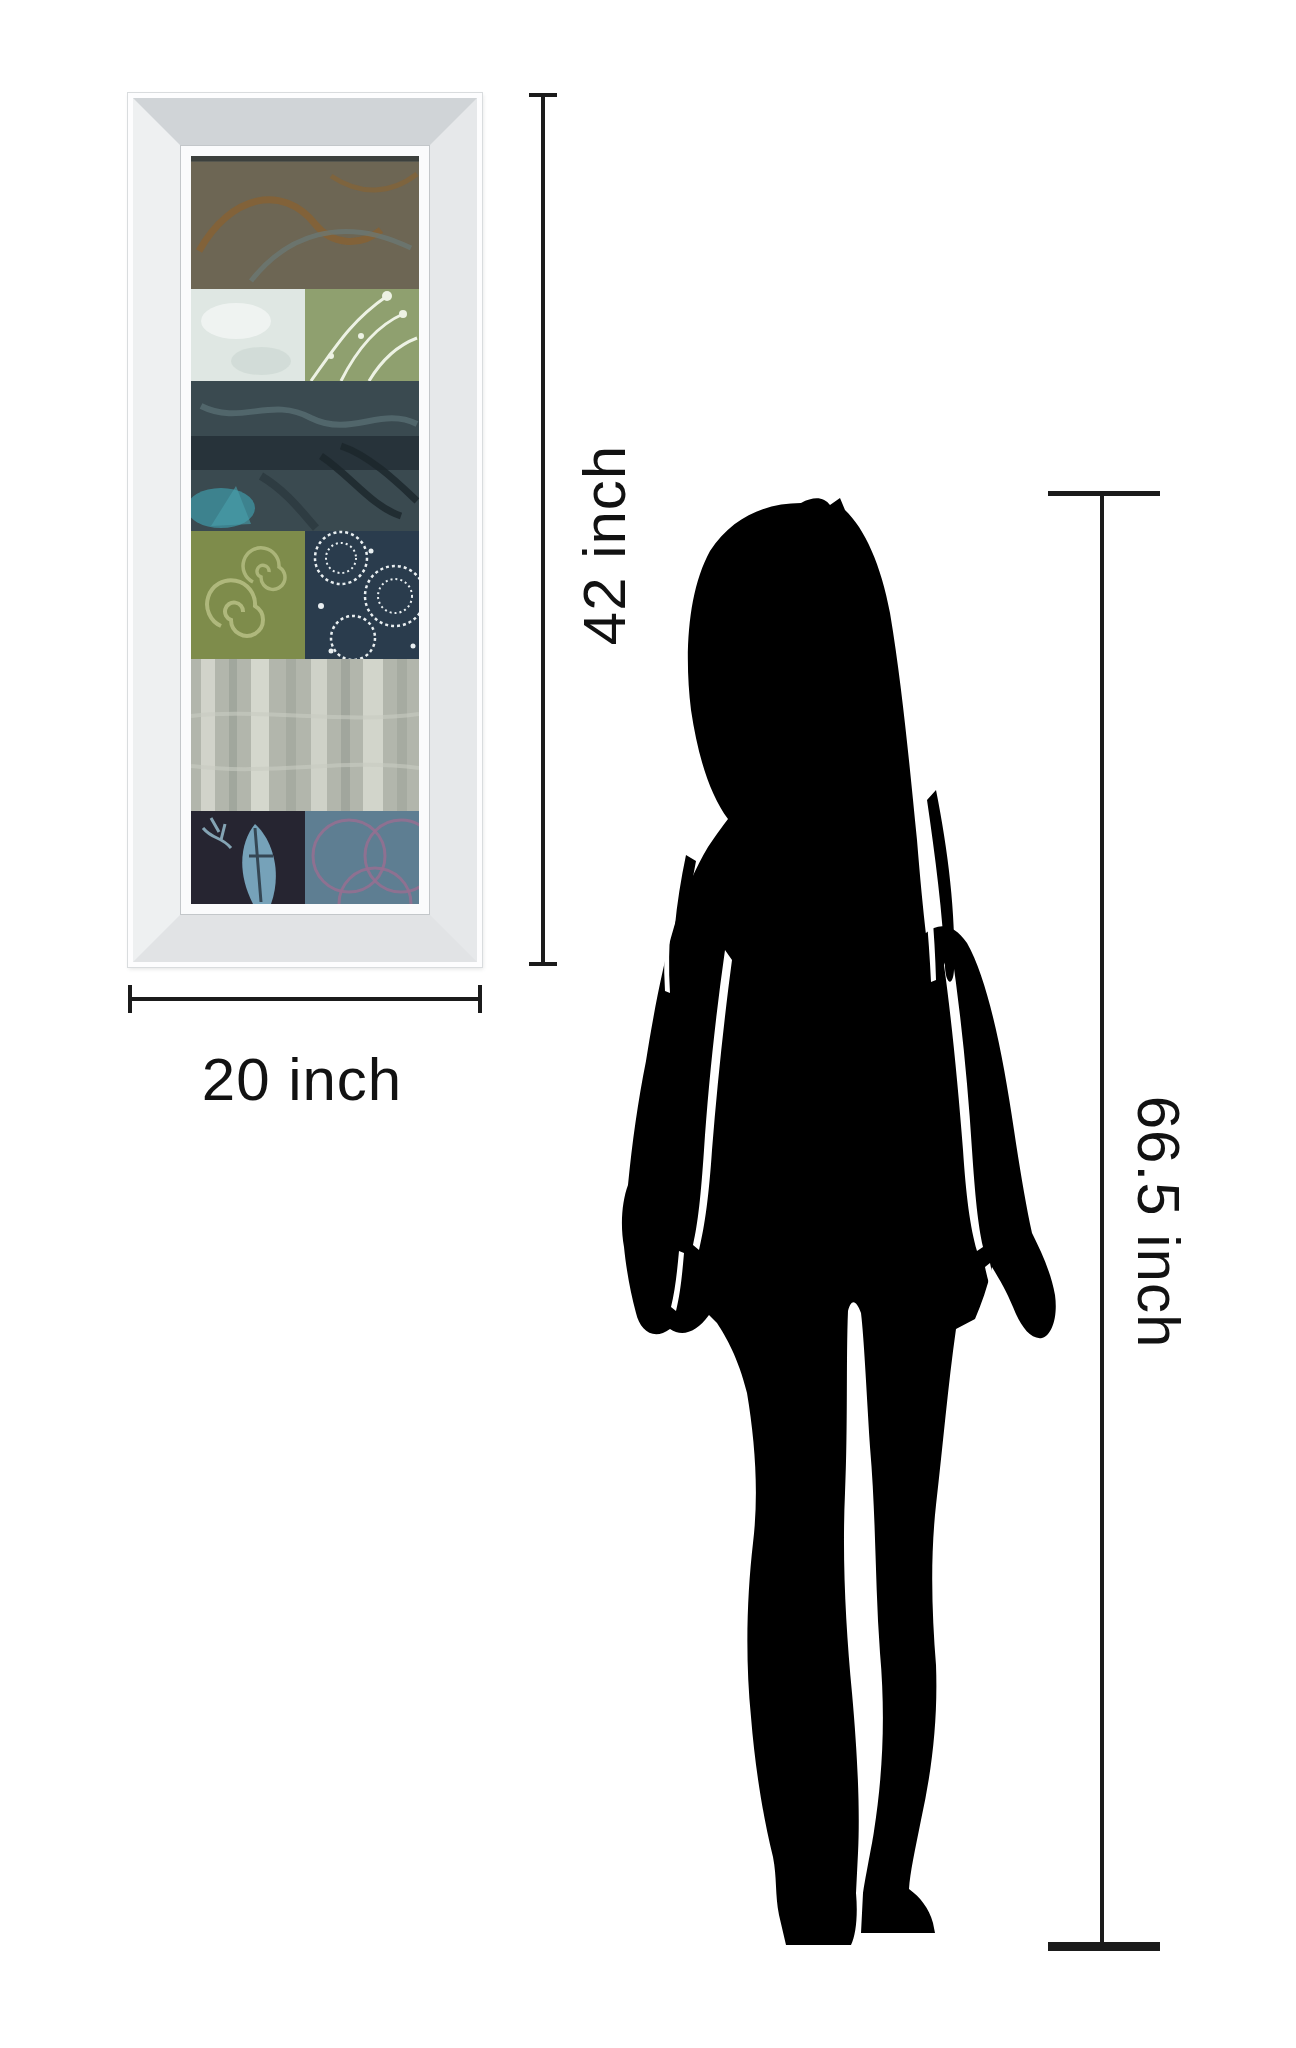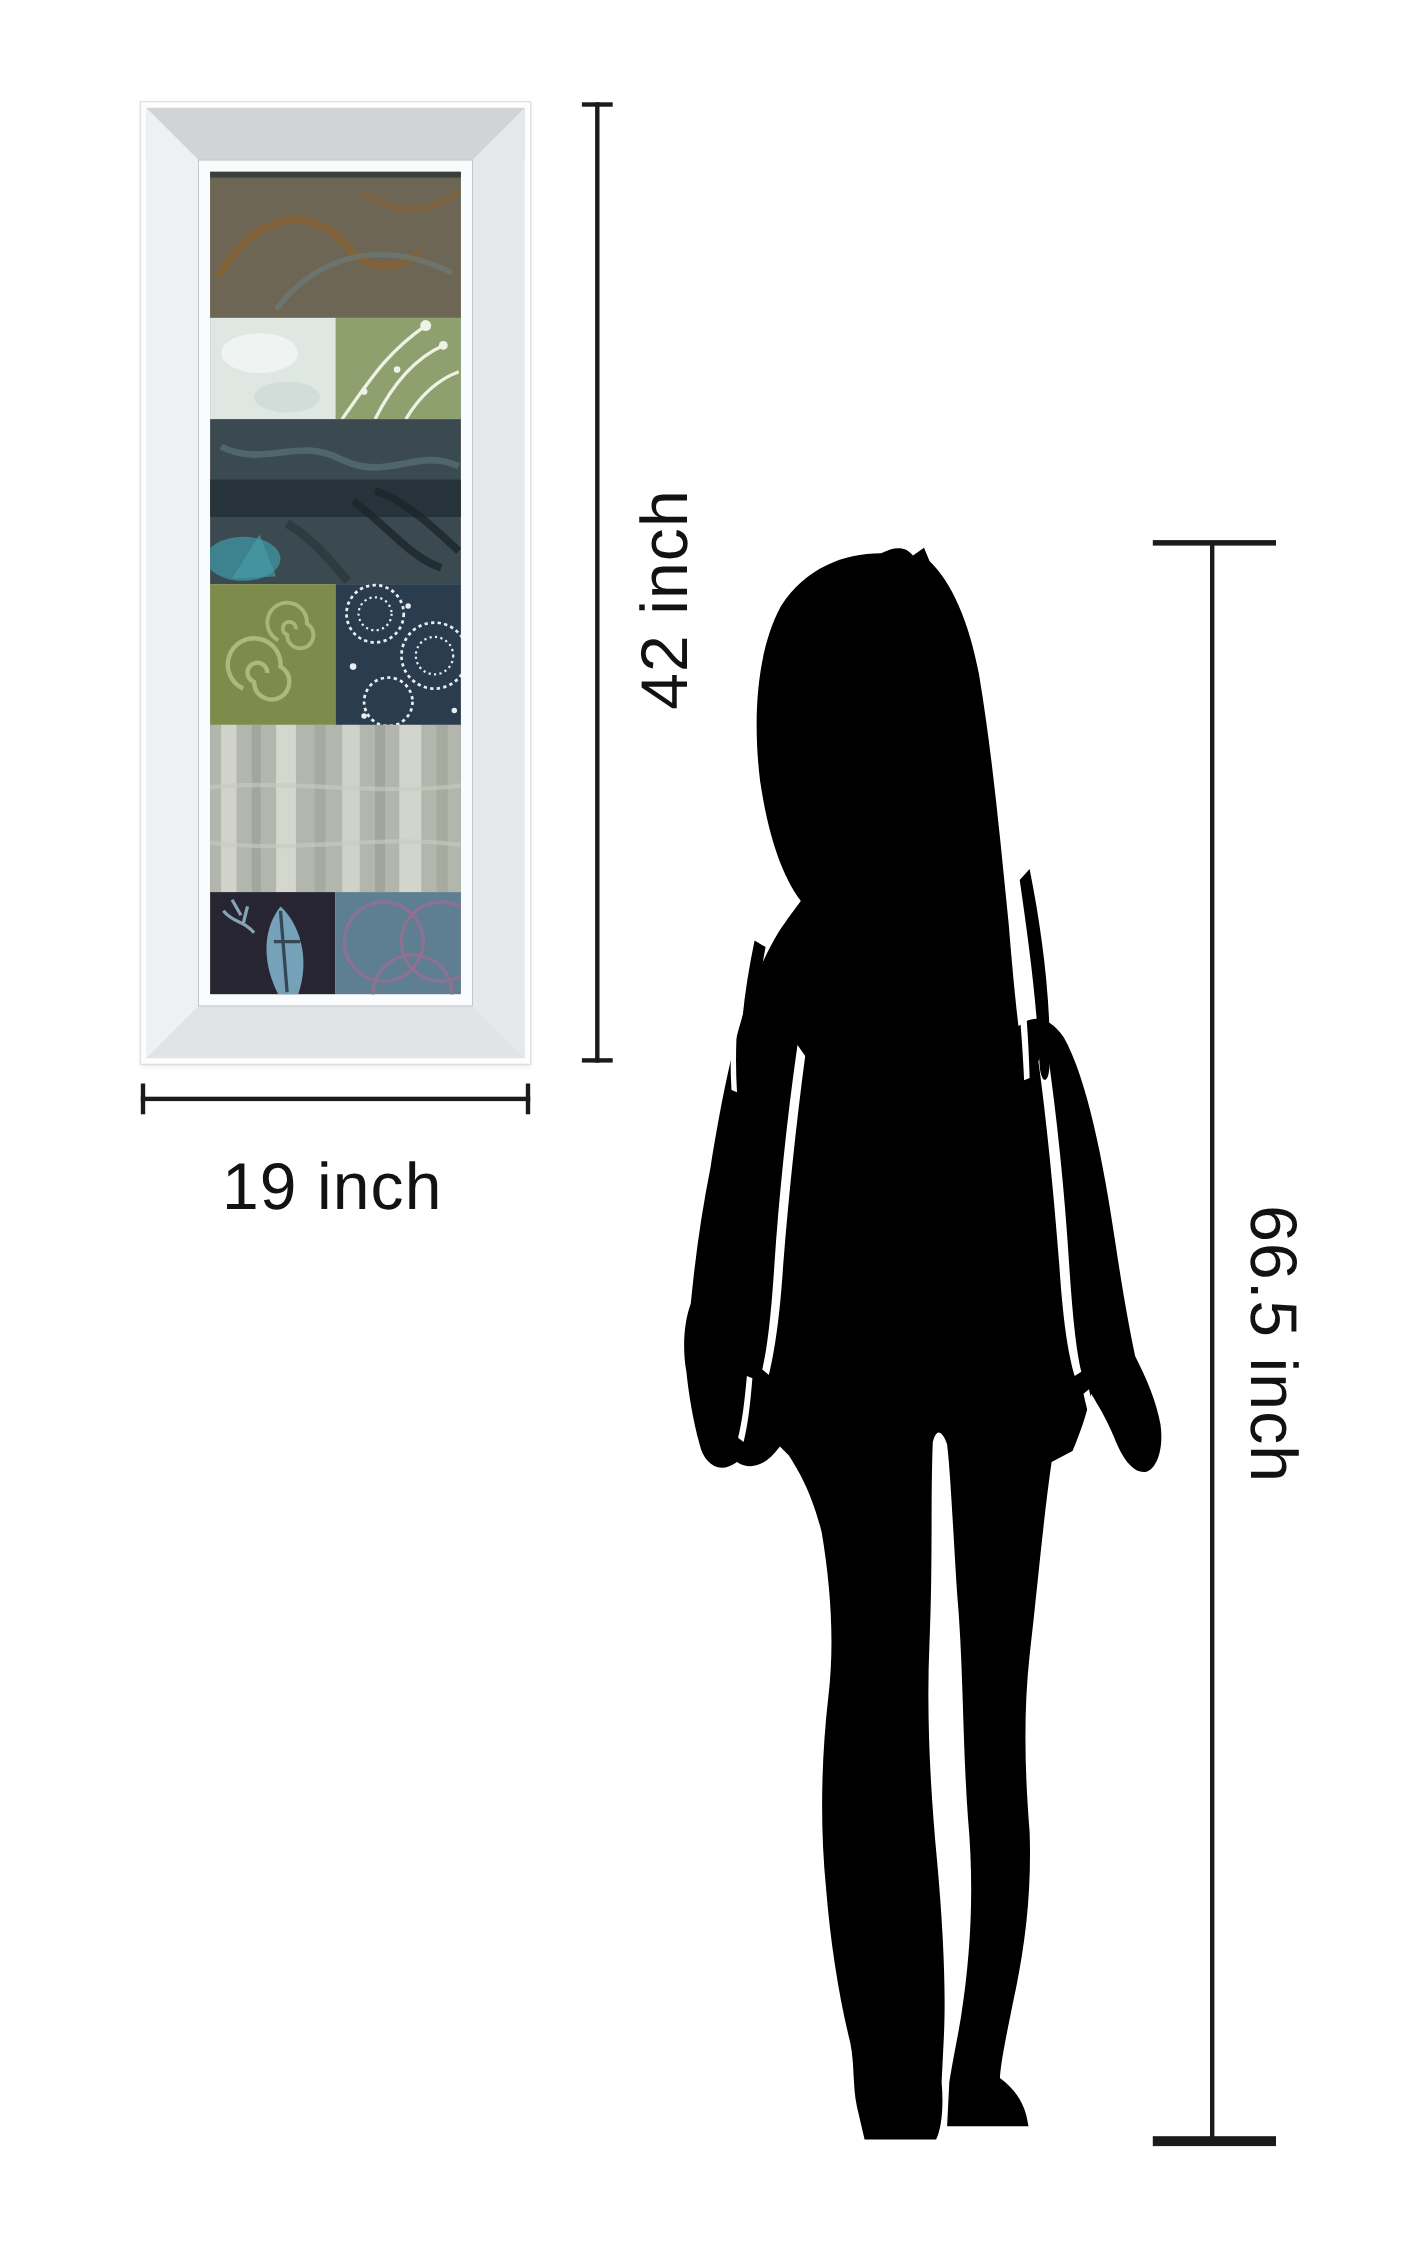--- a/index.html
+++ b/index.html
@@ -112,21 +112,21 @@
   </div>
 
   <div class="dim" style="left:541px;top:93px;width:4px;height:873px;"></div>
   <div class="dim" style="left:529px;top:93px;width:28px;height:4px;"></div>
   <div class="dim" style="left:529px;top:962px;width:28px;height:4px;"></div>
   <div class="dim-label rot-ccw" style="left:604px;top:545px;">42 inch</div>
 
   <div class="dim" style="left:128px;top:997px;width:354px;height:4px;"></div>
   <div class="dim" style="left:128px;top:985px;width:4px;height:28px;"></div>
   <div class="dim" style="left:478px;top:985px;width:4px;height:28px;"></div>
-  <div class="dim-label" style="left:302px;top:1079px;">19 inch</div>
+  <div class="dim-label" style="left:302px;top:1079px;">20 inch</div>
 
   <div class="silhouette">
     <svg viewBox="0 0 440 1455" preserveAspectRatio="none">
       <path fill="#000000" d="M183,8 C196,1 206,2 212,10 L222,3 L227,15 C247,34 263,70 272,118
         C284,190 291,265 299,345 C305,420 311,470 319,515 C324,540 318,552 311,536
         C305,510 300,485 295,455 C308,430 330,420 349,448 C370,485 385,560 396,635
         C402,675 408,710 414,738 C424,758 433,778 437,800 C440,822 434,840 424,843
         C412,845 402,830 395,812 C388,795 380,782 374,772 C370,790 364,808 357,824
         L338,834 C330,890 325,950 318,1010 C312,1065 314,1120 318,1170 C320,1225 314,1275 303,1325
         C297,1355 292,1378 291,1394 C302,1402 311,1413 315,1428 L317,1438 L243,1438 L245,1398

